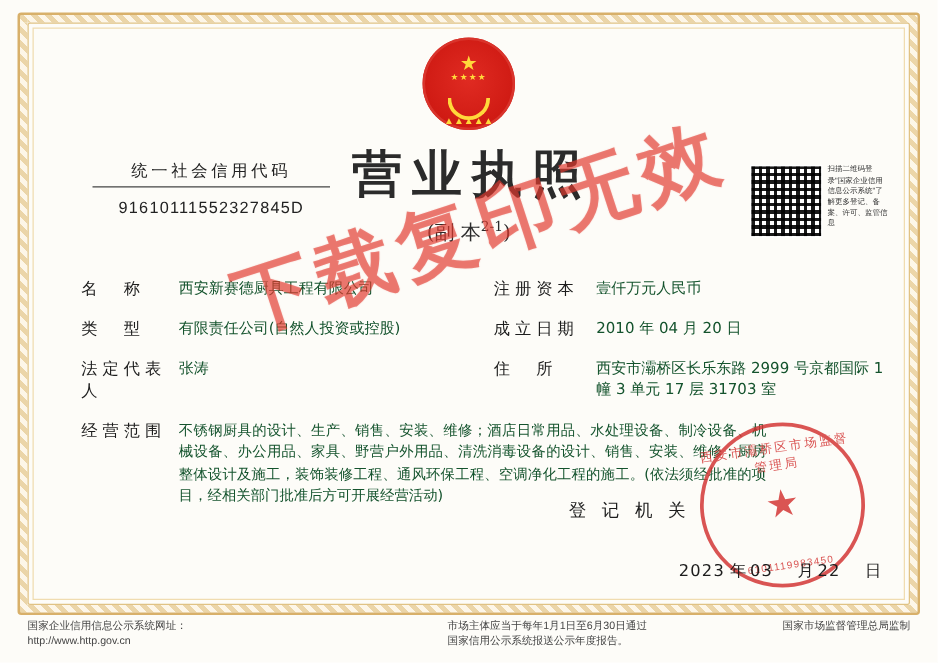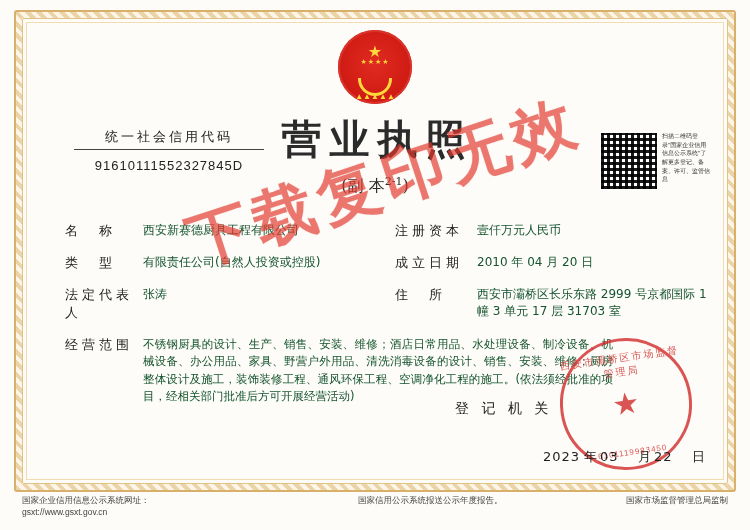--- a/index.html
+++ b/index.html
@@ -418,21 +418,22 @@
 
   <div class="date-line">
     <span class="num">2023</span><span class="u">年</span><span class="num">03</span><span class="u">月</span><span class="num">22</span><span class="u">日</span>
   </div>
 
   <div class="watermark">下载复印无效</div>
 
   <div class="footer">
     <div class="f-left">
       <div>国家企业信用信息公示系统网址：</div>
-      <div>gsxt://www.gsxt.gov.cn</div>
+      <div>http://www.http.gov.cn</div>
     </div>
     <div class="f-mid">
+      <div>市场主体应当于每年1月1日至6月30日通过</div>
       <div>国家信用公示系统报送公示年度报告。</div>
     </div>
     <div class="f-right">国家市场监督管理总局监制</div>
   </div>
 
 </div>
 
 </body></html>

